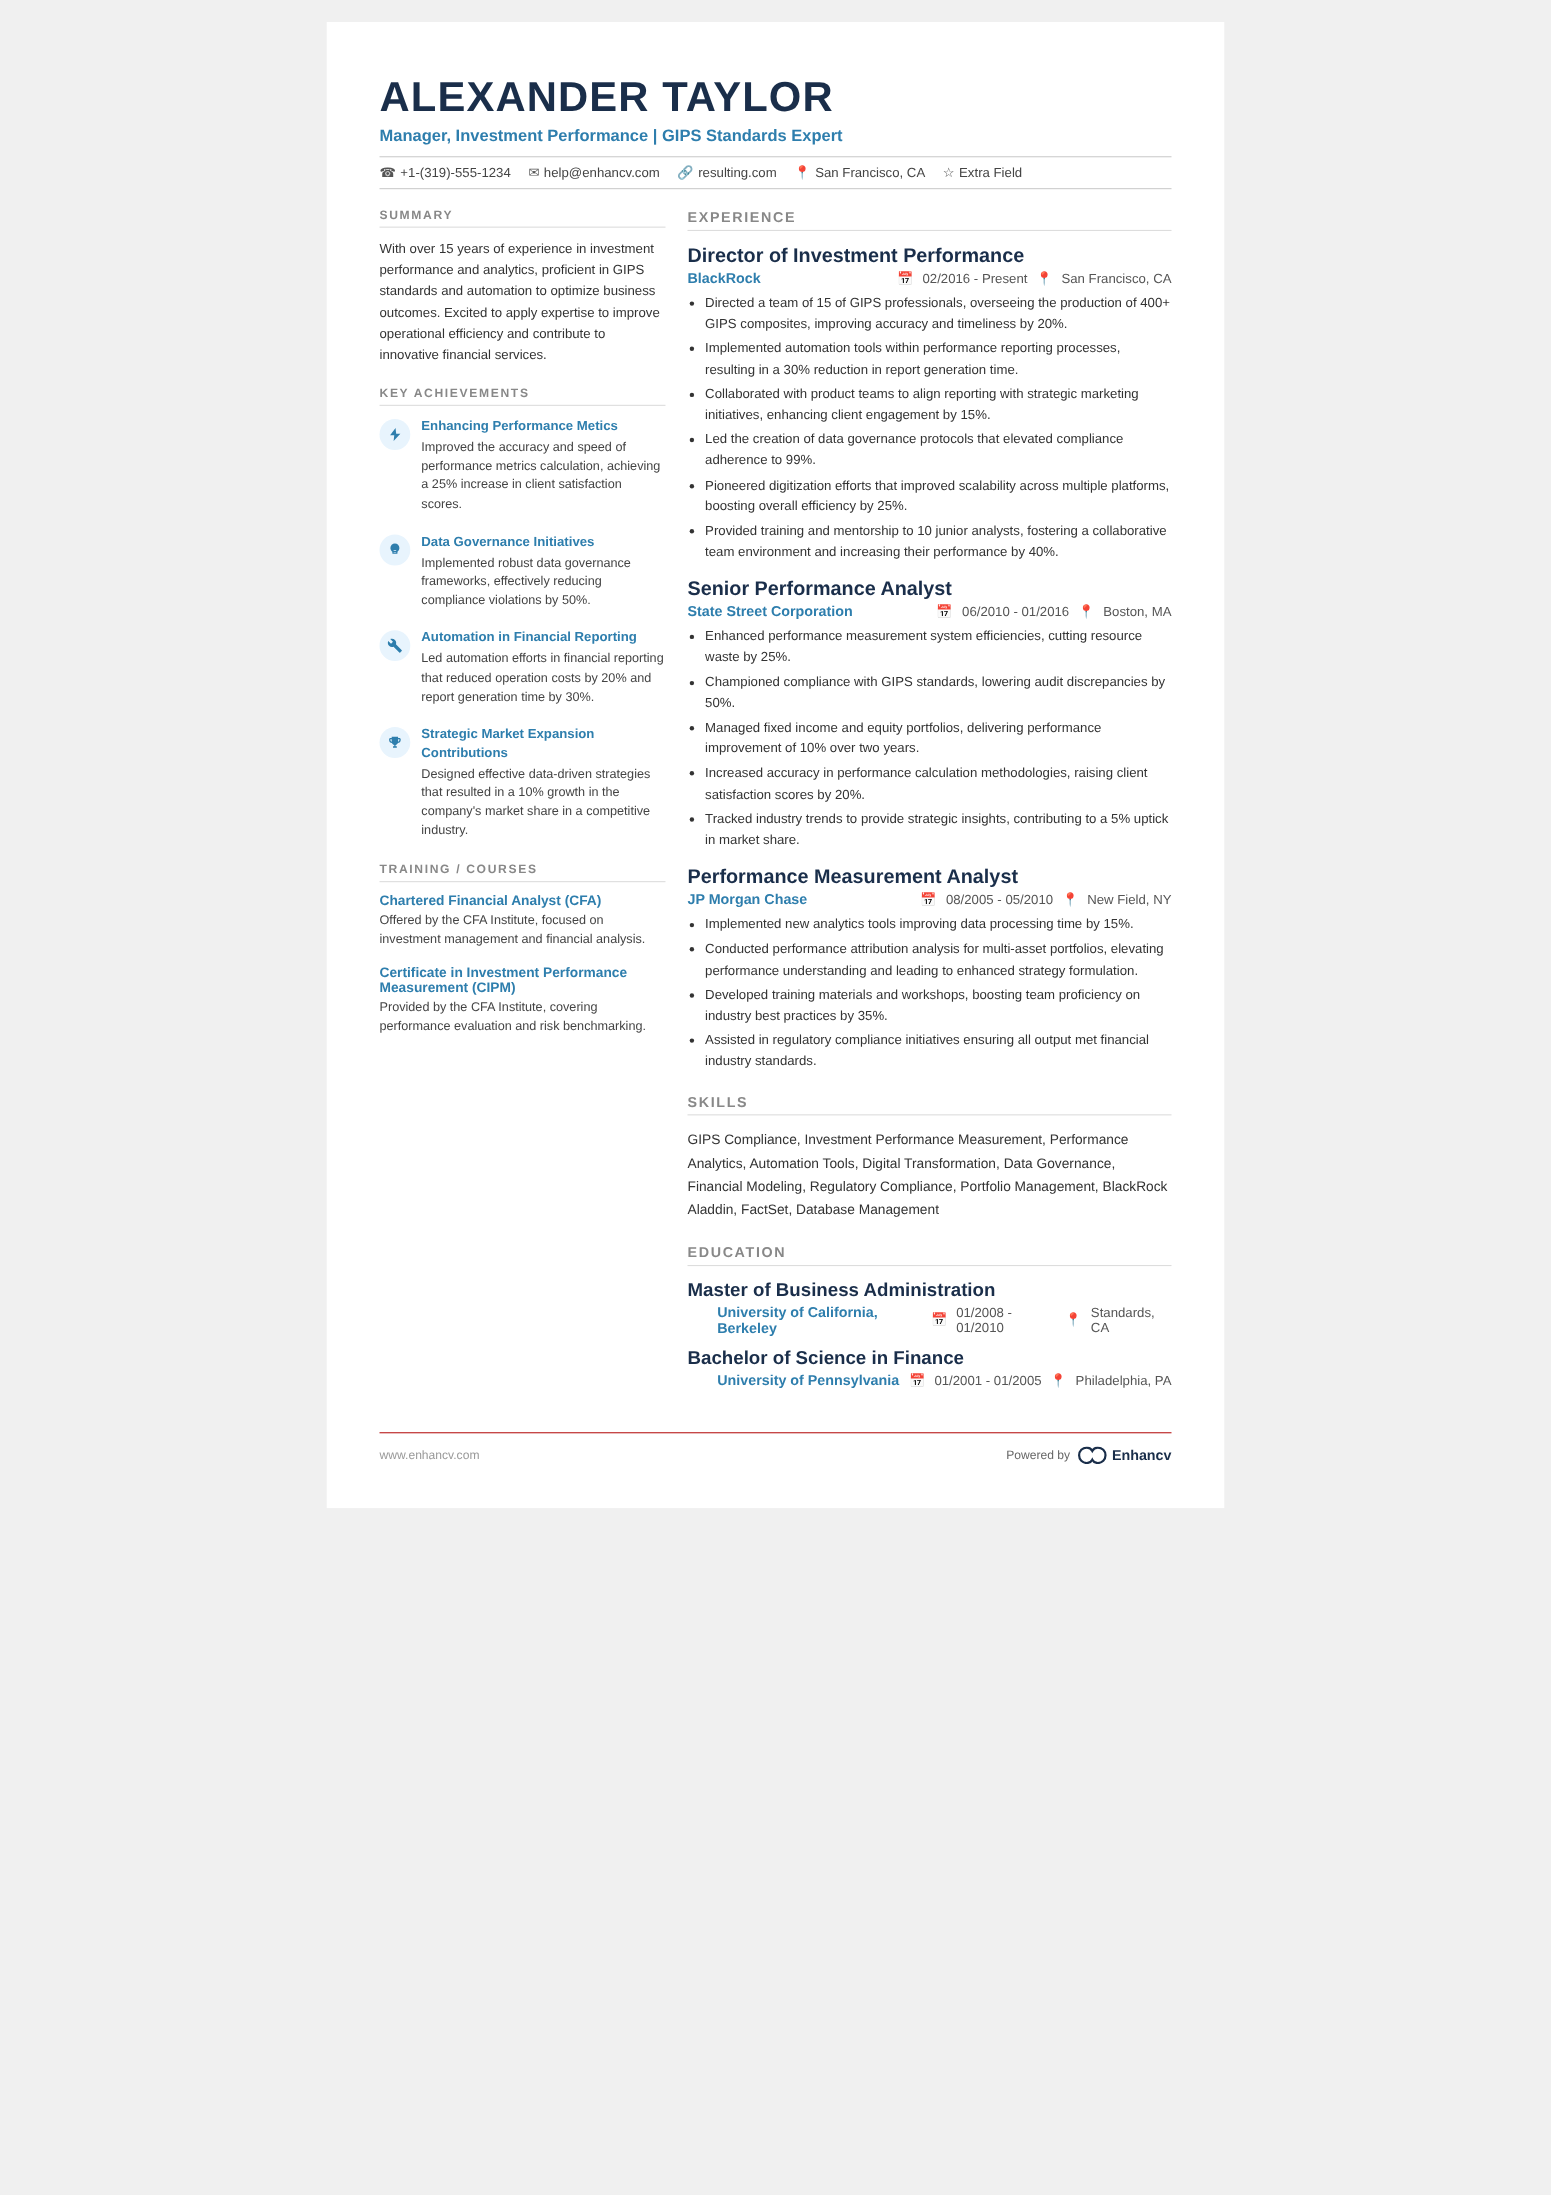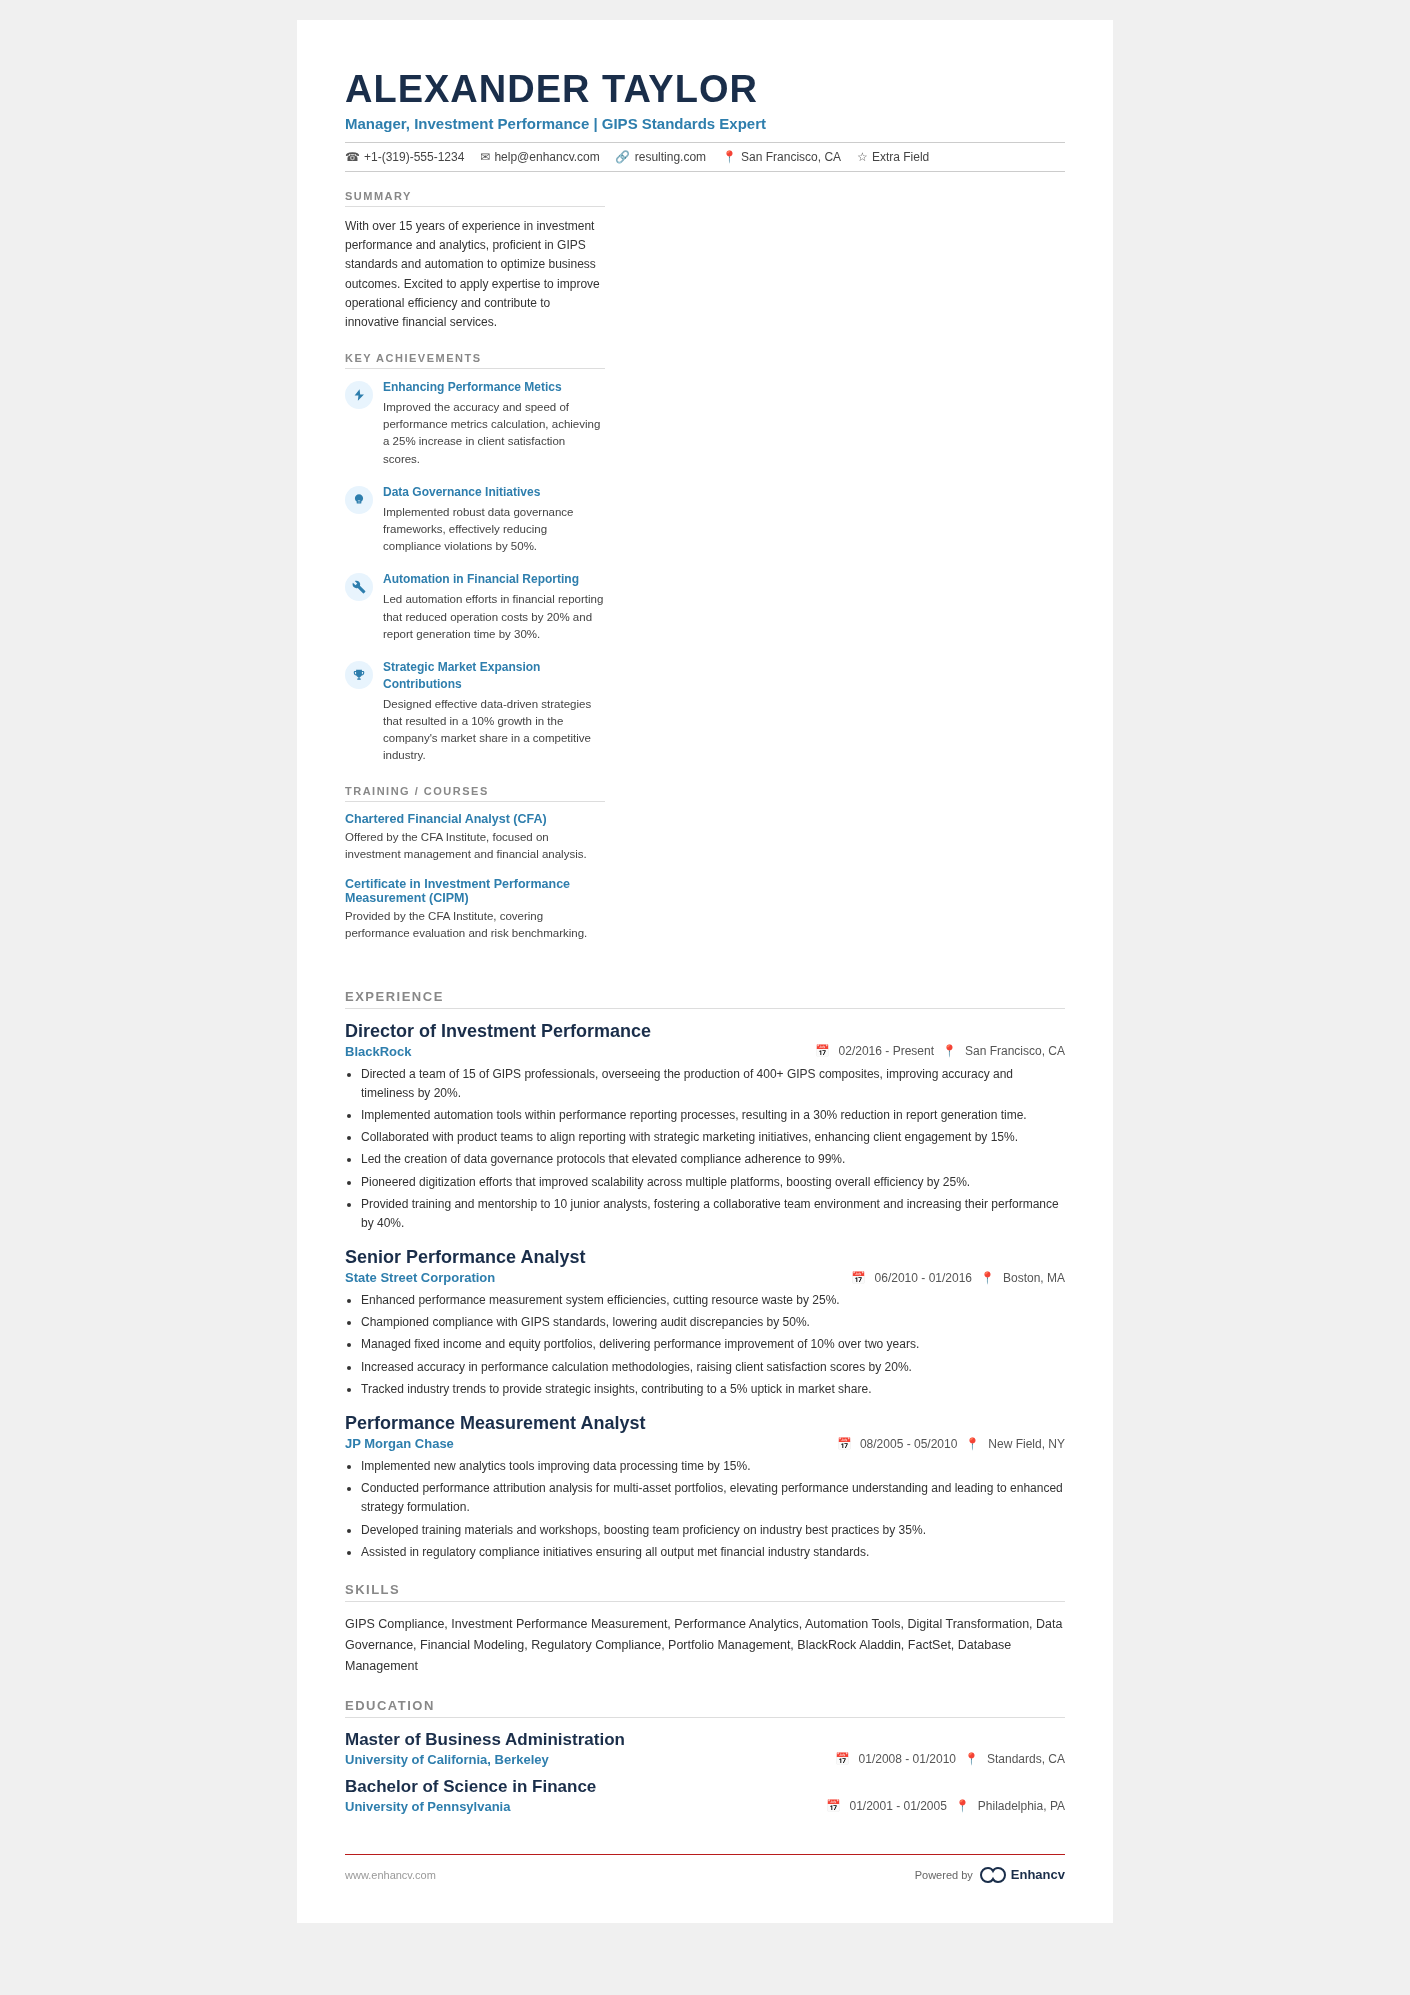--- a/index.html
+++ b/index.html
@@ -43,22 +43,21 @@
       margin-bottom: 18px;
     }
     .contact-item {
       display: flex;
       align-items: center;
       gap: 4px;
     }
     .contact-icon { color: #555; font-size: 12px; }
     .main-layout {
       display: flex;
-      gap: 32px;
-      flex-direction: column;
+      gap: 20px;
     }
     .left-col {
       width: 260px;
       flex-shrink: 0;
     }
     .right-col {
       flex: 1;
     }
     .section-label {
       font-size: 11px;
@@ -165,20 +164,21 @@
     .edu-degree {
       font-size: 17px;
       font-weight: 700;
       color: #1a2e4a;
       margin-bottom: 2px;
     }
     .edu-meta {
       display: flex;
       justify-content: space-between;
       align-items: center;
+      margin-left: 27px;
     }
     .edu-school {
       font-size: 13px;
       font-weight: 700;
       color: #2e7ead;
     }
     .edu-dates-loc {
       font-size: 12px;
       color: #555;
       display: flex;

